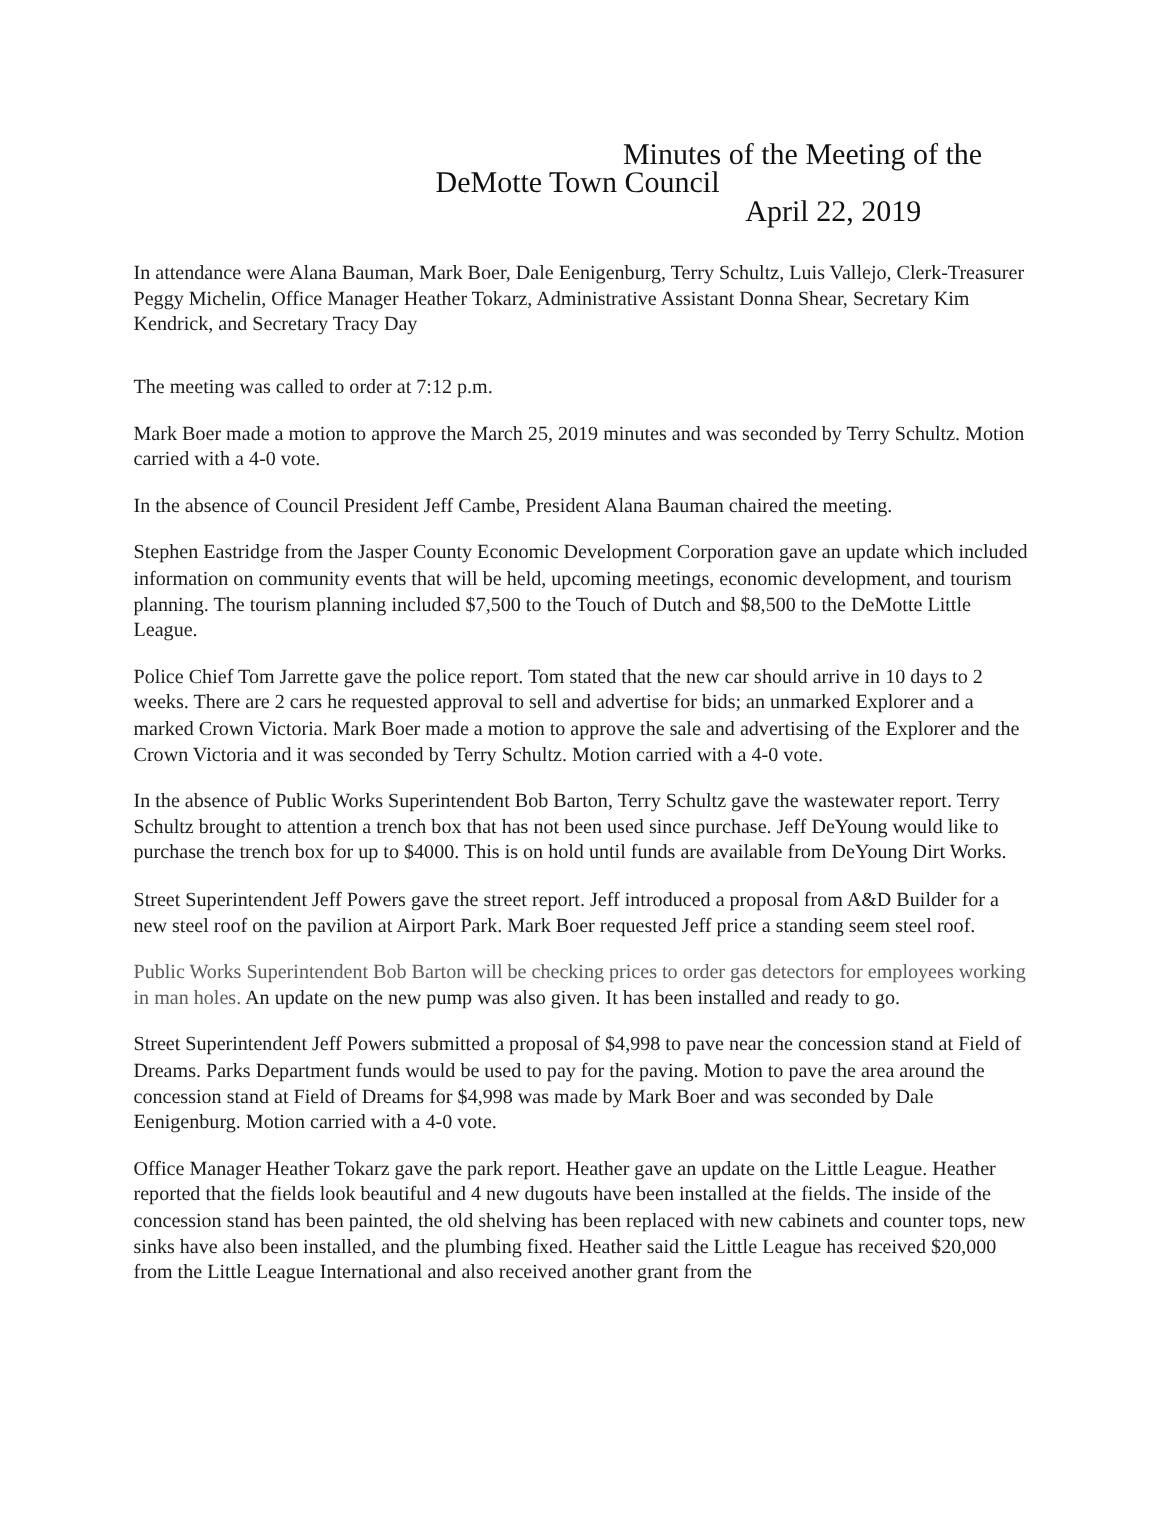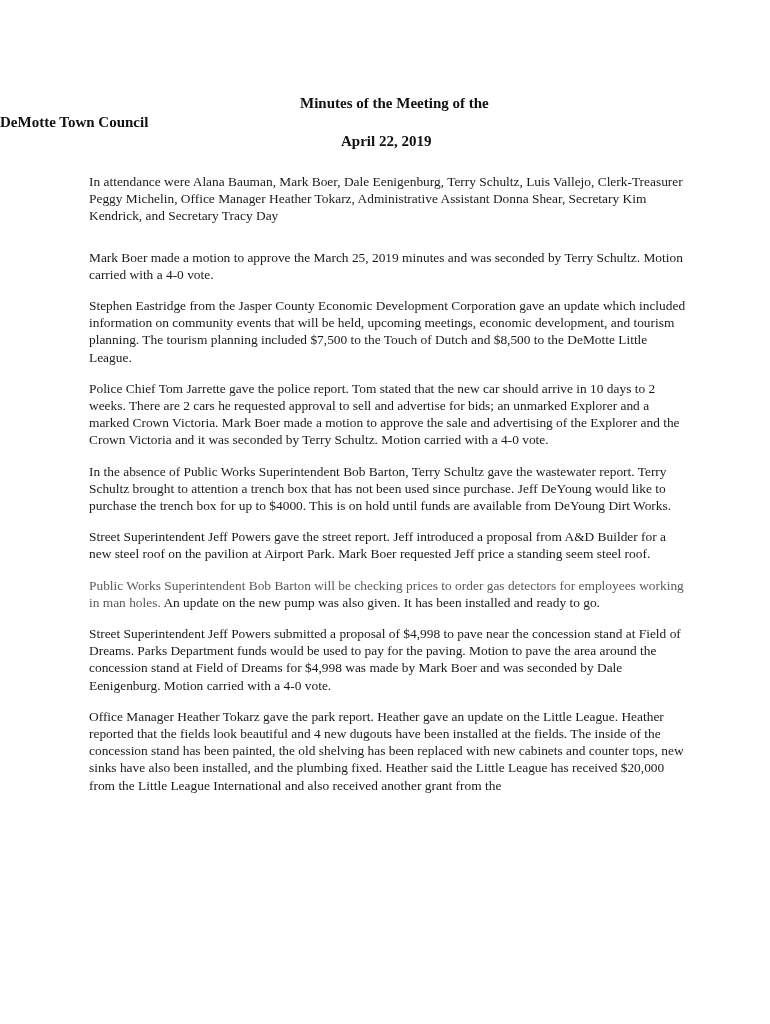--- a/index.html
+++ b/index.html
@@ -21,24 +21,25 @@
       top: 0;
       width: 770px;
       height: 1024px;
       background: #ffffff;
     }
     .title-block {
       position: absolute;
       left: 0;
       top: 94px;
       width: 770px;
-      font-weight: bold;
-      font-size: 15px;
+      font-weight: normal;
+      font-size: 20px;
       line-height: 19px;
       color: #111;
+      text-align: center;
     }
     .title-line { display: block; white-space: nowrap; }
     .t1 { padding-left: 300px; }
     .t2 { }
     .t3 { padding-left: 341px; }
 
     .body-text {
       position: absolute;
       left: 89px;
       top: 173px;
@@ -59,21 +60,23 @@
 <div class="page">
 
   <div class="title-block">
     <span class="title-line t1">Minutes of the Meeting of the</span>
     <span class="title-line t2">DeMotte Town Council</span>
     <span class="title-line t3">April 22, 2019</span>
   </div>
 
   <div class="body-text">
     <p class="para p-attendance">In attendance were Alana Bauman, Mark Boer, Dale Eenigenburg, Terry Schultz, Luis Vallejo, Clerk-Treasurer Peggy Michelin, Office Manager Heather Tokarz, Administrative Assistant Donna Shear, Secretary Kim Kendrick, and Secretary Tracy Day</p>
+    <p class="para">The meeting was called to order at 7:12 p.m.</p>
     <p class="para">Mark Boer made a motion to approve the March 25, 2019 minutes and was seconded by Terry Schultz. Motion carried with a 4-0 vote.</p>
+    <p class="para">In the absence of Council President Jeff Cambe, President Alana Bauman chaired the meeting.</p>
     <p class="para">Stephen Eastridge from the Jasper County Economic Development Corporation gave an update which included information on community events that will be held, upcoming meetings, economic development, and tourism planning. The tourism planning included $7,500 to the Touch of Dutch and $8,500 to the DeMotte Little League.</p>
     <p class="para">Police Chief Tom Jarrette gave the police report.  Tom stated that the new car should arrive in 10 days to 2 weeks. There are 2 cars he requested approval to sell and advertise for bids; an unmarked Explorer and a marked Crown Victoria. Mark Boer made a motion to approve the sale and advertising of the Explorer and the Crown Victoria and it was seconded by Terry Schultz. Motion carried with a 4-0 vote.</p>
     <p class="para">In the absence of Public Works Superintendent Bob Barton, Terry Schultz gave the wastewater report. Terry Schultz brought to attention a trench box that has not been used since purchase. Jeff DeYoung would like to purchase the trench box for up to $4000. This is on hold until funds are available from DeYoung Dirt Works.</p>
     <p class="para">Street Superintendent Jeff Powers gave the street report.  Jeff introduced a proposal from A&amp;D Builder for a new steel roof on the pavilion at Airport Park. Mark Boer requested Jeff price a standing seem steel roof.</p>
     <p class="para"><span class="muted">Public Works Superintendent Bob Barton will be checking prices to order gas detectors for employees working in man holes.</span><span> An update on the new pump was also given. It has been installed and ready to go.</span></p>
     <p class="para">Street Superintendent Jeff Powers submitted a proposal of $4,998 to pave near the concession stand at Field of Dreams.  Parks Department funds would be used to pay for the paving. Motion to pave the area around the concession stand at Field of Dreams for $4,998 was made by Mark Boer and was seconded by Dale Eenigenburg. Motion carried with a 4-0 vote.</p>
     <p class="para">Office Manager Heather Tokarz gave the park report. Heather gave an update on the Little League. Heather reported that the fields look beautiful and 4 new dugouts have been installed at the fields. The inside of the concession stand has been painted, the old shelving has been replaced with new cabinets and counter tops, new sinks have also been installed, and the plumbing fixed. Heather said the Little League has received $20,000 from the Little League International and also received another grant from the</p>
   </div>
 
 </div>

